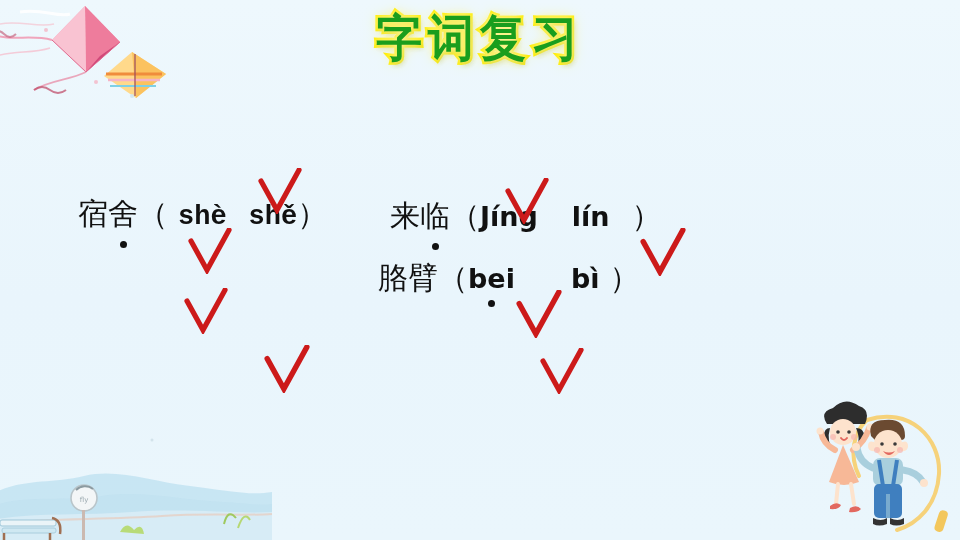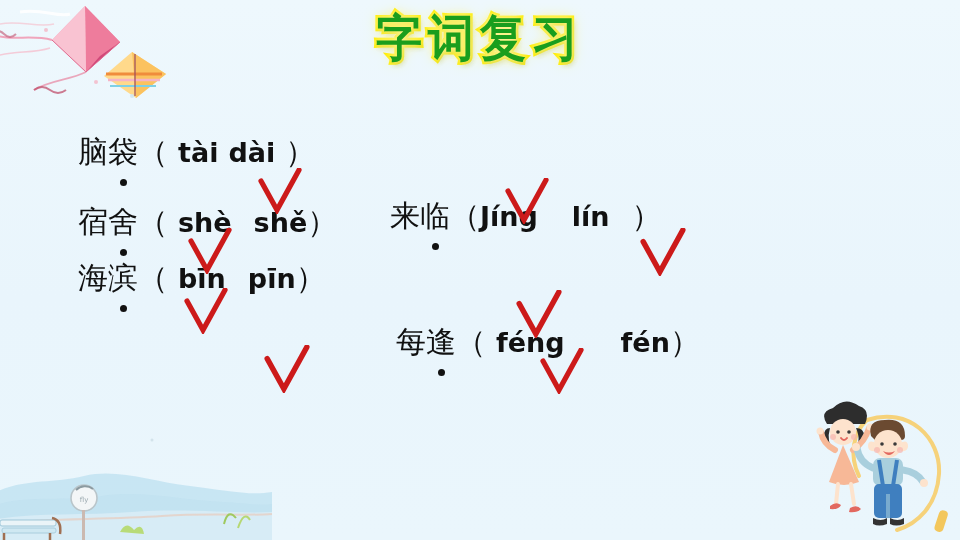--- a/index.html
+++ b/index.html
@@ -146,44 +146,38 @@
     </svg>
   </div>
 
   <div id="title-area">
     <span id="title-text">字词复习</span>
   </div>
 
   <div id="word-grid">
 
     <div class="word-row">
-      <div class="word-cell" style="left:0px; top:0px;">
-        <span class="hanzi">脑</span><span class="hanzi dotted">袋</span><span class="paren">（</span><span class="gap-sm"></span><span class="pinyin">tài</span><span class="gap-sm"></span><span class="pinyin">dài</span><span class="gap-sm"></span><span class="paren">）</span>
-      </div>
     </div>
 
     <div class="word-row">
-      <div class="word-cell" style="left:0px; top:8px;">
+      <div class="word-cell" style="left:0px; top:0px;font-family:Liberation Mono, monospace;">
         <span class="hanzi">宿</span><span class="hanzi dotted">舍</span><span class="paren">（</span><span class="gap-sm"></span><span class="pinyin">shè</span><span class="gap-md"></span><span class="pinyin">shě</span><span class="paren">）</span>
       </div>
       <div class="word-cell" style="left:312px; top:2px;">
         <span class="hanzi">来</span><span class="hanzi dotted">临</span><span class="paren">（</span><span class="pinyin">Jíng</span><span class="gap-lg"></span><span class="pinyin">lín</span><span class="gap-md"></span><span class="paren">）</span>
       </div>
     </div>
 
     <div class="word-row">
-      <div class="word-cell" style="left:0px; top:2px;">
-        <span class="hanzi">海</span><span class="hanzi dotted">滨</span><span class="paren">（</span><span class="gap-sm"></span><span class="pinyin">bīn</span><span class="gap-md"></span><span class="pinyin">pīn</span><span class="paren">）</span>
+      <div class="word-cell" style="left:300px; top:2px;">
+        <span class="hanzi">胳</span><span class="hanzi">臂</span><span class="paren">（</span><span class="pinyin dotted">bei</span><span class="gap-lg"></span><span class="gap-md"></span><span class="pinyin">bì</span><span class="gap-sm"></span><span class="paren">）</span>
       </div>
     </div>
 
     <div class="word-row">
-      <div class="word-cell" style="left:318px; top:4px;">
-        <span class="hanzi">每</span><span class="hanzi dotted">逢</span><span class="paren">（</span><span class="gap-sm"></span><span class="pinyin">féng</span><span class="gap-lg"></span><span class="gap-md"></span><span class="pinyin">fén</span><span class="paren">）</span>
-      </div>
     </div>
 
   </div>
 
   <div id="check-layer">
       <div class="check" style="left: 258px; top: 168px;">
         <svg width="44" height="46" viewBox="0 0 44 46">
           <path d="M3,13 L19,42 L41,2" fill="none" stroke="#cc1a1a" stroke-width="5.2" stroke-linecap="round" stroke-linejoin="miter"></path>
         </svg>
       </div>

